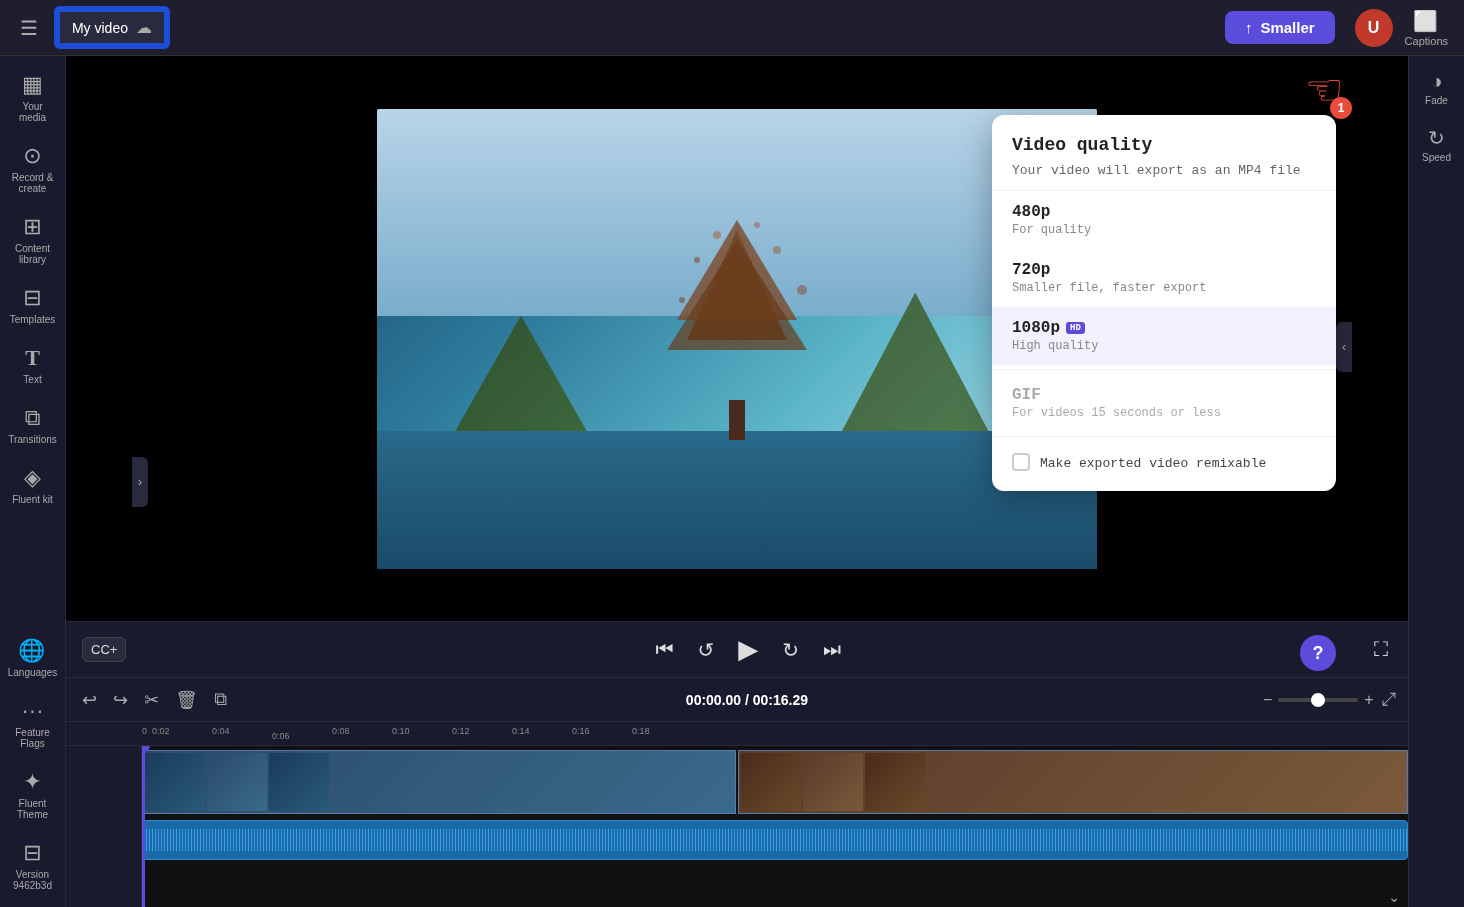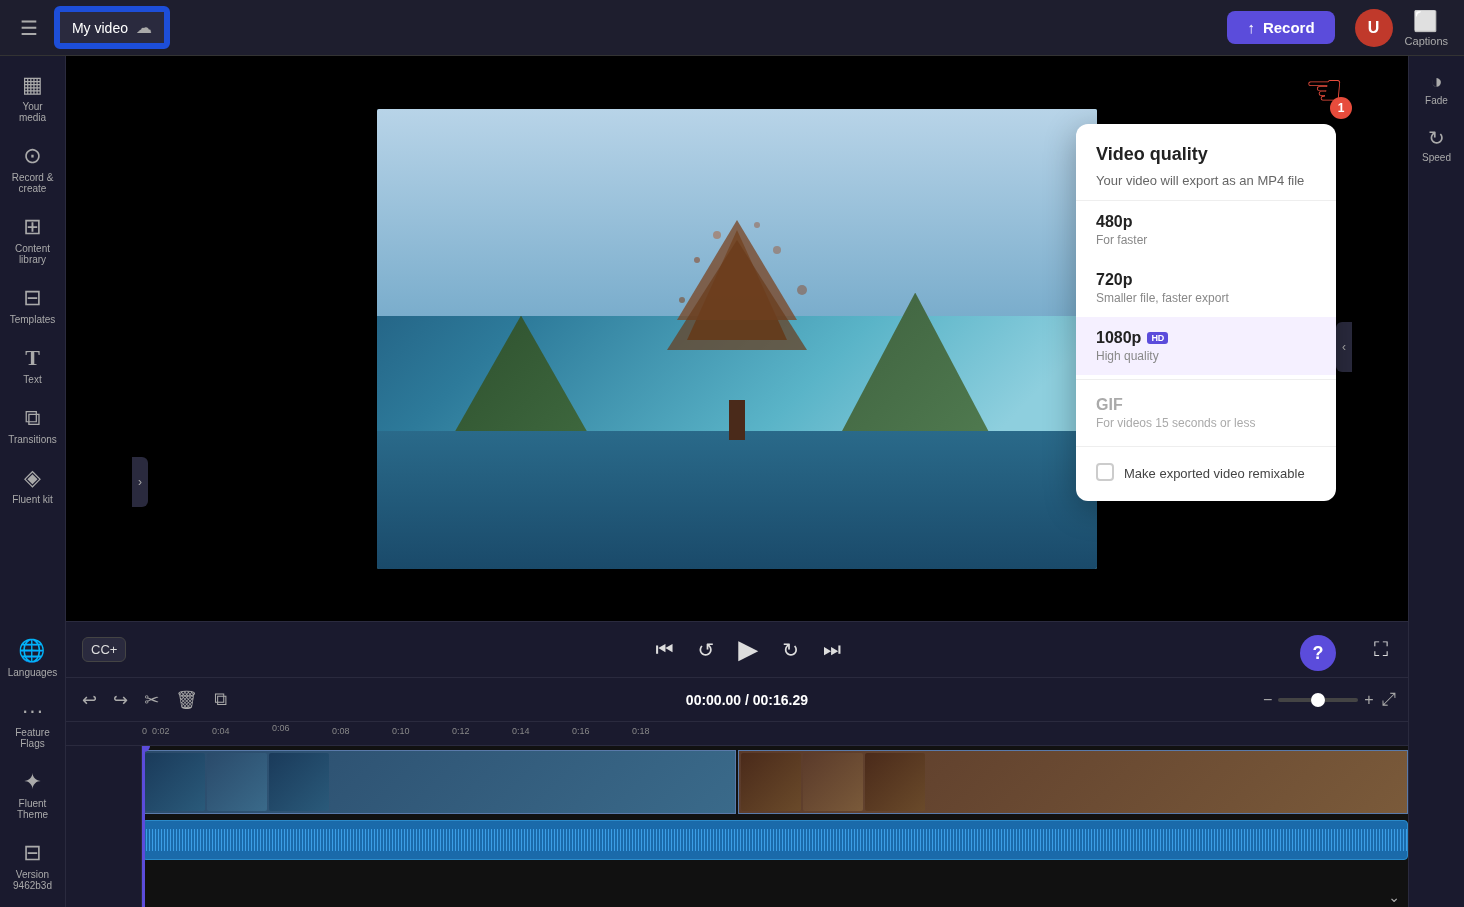--- a/index.html
+++ b/index.html
@@ -73,21 +73,21 @@
     .audio-track { height: 44px; position: relative; background: #111; }
     .video-clips { position: absolute; top: 4px; left: 0; right: 0; height: 64px; display: flex; }
     .video-clip { height: 100%; background: #3a5a8a; border: 1px solid #5a7aaa; display: flex; align-items: center; overflow: hidden; position: relative; }
     .audio-clips { position: absolute; top: 2px; left: 0; right: 0; height: 40px; }
     .audio-clip { height: 100%; background: #1a6aaa; border: 1px solid #2a8aca; border-radius: 4px; display: flex; align-items: center; justify-content: center; }
     .audio-waveform { width: 100%; height: 60%; background: repeating-linear-gradient(90deg, #4ab4ff 0px, #4ab4ff 1px, transparent 1px, transparent 4px); opacity: 0.6; }
     .timeline-playhead { position: absolute; left: 0; top: 0; width: 3px; height: 100%; background: #5b4cdb; z-index: 10; }
     .playhead-dot { width: 12px; height: 12px; background: #5b4cdb; border-radius: 50%; position: absolute; top: -6px; left: -4.5px; }
 
     
-    .quality-popup { position: absolute; top: 68px; right: 72px; width: 260px; background: #fff; color: #222; border-radius: 12px; box-shadow: 0 8px 32px rgba(0,0,0,0.3); z-index: 100; padding: 20px 0 16px 0; }
+    .quality-popup { position: absolute; top: 59px; right: 72px; width: 344px; background: #fff; color: #222; border-radius: 12px; box-shadow: 0 8px 32px rgba(0,0,0,0.3); z-index: 100; padding: 20px 0 16px 0; font-family: Liberation Mono, monospace; }
     .quality-title { font-size: 18px; font-weight: 700; padding: 0 20px 8px; }
     .quality-subtitle { font-size: 13px; color: #666; padding: 0 20px 12px; border-bottom: 1px solid #eee; }
     .quality-option { padding: 12px 20px; cursor: pointer; display: flex; flex-direction: column; gap: 2px; }
     .quality-option.selected { background: #f0eeff; }
     .quality-option-row { display: flex; align-items: center; gap: 6px; }
     .quality-name { font-size: 16px; font-weight: 600; color: #222; }
     .quality-badge { font-size: 9px; font-weight: 700; padding: 1px 4px; border-radius: 3px; vertical-align: super; }
     .badge-hd { background: #5b4cdb; color: #fff; }
     .badge-uhd { background: #e74c3c; color: #fff; }
     .quality-desc { font-size: 12px; color: #888; }
@@ -115,21 +115,21 @@
 
 <div class="topbar">
   <span class="topbar-menu">☰</span>
   <div class="topbar-title">
     <span>My video</span>
     <span class="topbar-title-icon">☁</span>
   </div>
   <div class="topbar-spacer"></div>
   <button class="export-btn">
     <span>↑</span>
-    <span>Record</span>
+    <span>Smaller</span>
   </button>
   <div class="avatar">U</div>
   <div class="captions-btn">
     <span class="captions-icon">⬜</span>
     <span>Captions</span>
   </div>
 </div>
 
 <div class="main">
 
@@ -230,21 +230,21 @@
         <button class="playback-btn">⛶</button>
       </div>
     </div>
 
     <div class="quality-popup">
       <div class="quality-title">Video quality</div>
       <div class="quality-subtitle">Your video will export as an MP4 file</div>
 
       <div class="quality-option">
         <div class="quality-name">480p</div>
-        <div class="quality-desc">For faster</div>
+        <div class="quality-desc">For quality</div>
       </div>
 
       <div class="quality-option">
         <div class="quality-name">720p</div>
         <div class="quality-desc">Smaller file, faster export</div>
       </div>
 
       <div class="quality-option selected" style="background:#f5f0ff;">
         <div class="quality-option-row">
           <span class="quality-name">1080p</span>
@@ -313,21 +313,21 @@
           <div style="min-width:8px;position:relative;">
             <span style="font-size:9px;color:#888;position:absolute;left:0;top:4px;">0</span>
           </div>
           <div style="min-width:60px;position:relative;">
               <span style="font-size:9px;color:#888;position:absolute;left:2px;top:4px;">0:02</span>
             </div>
           <div style="min-width:60px;position:relative;">
               <span style="font-size:9px;color:#888;position:absolute;left:2px;top:4px;">0:04</span>
             </div>
           <div style="min-width:60px;position:relative;">
-              <span style="font-size:9px;color:#888;position:absolute;left:2px;top:1px;">0:06</span>
+              <span style="font-size:9px;color:#888;position:absolute;left:2px;top:9px;">0:06</span>
             </div>
           <div style="min-width:60px;position:relative;">
               <span style="font-size:9px;color:#888;position:absolute;left:2px;top:4px;">0:08</span>
             </div>
           <div style="min-width:60px;position:relative;">
               <span style="font-size:9px;color:#888;position:absolute;left:2px;top:4px;">0:10</span>
             </div>
           <div style="min-width:60px;position:relative;">
               <span style="font-size:9px;color:#888;position:absolute;left:2px;top:4px;">0:12</span>
             </div>

